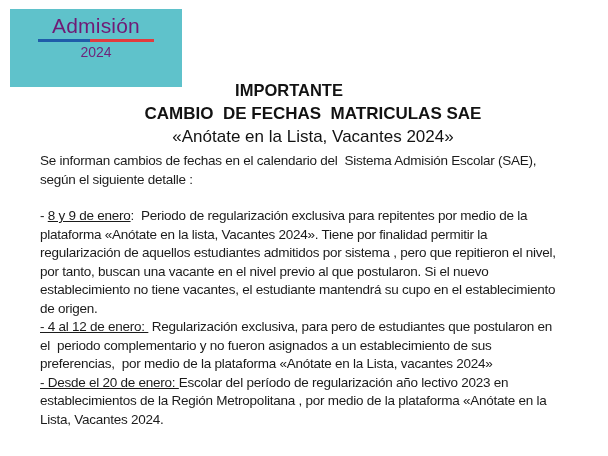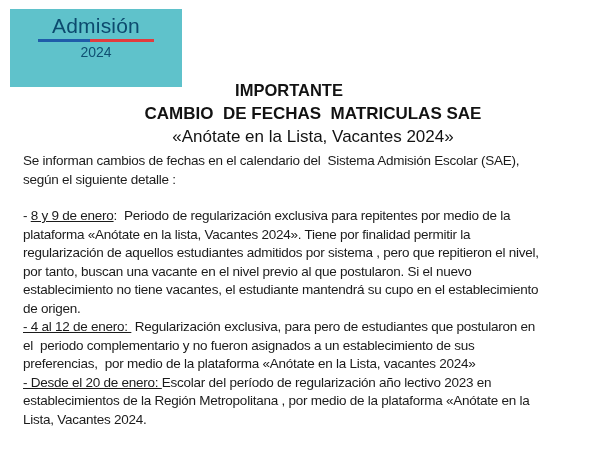--- a/index.html
+++ b/index.html
@@ -21,21 +21,21 @@
     left: 10px;
     top: 9px;
     width: 172px;
     height: 78px;
     background: var(--logo-bg, #5fc2cb);
     display: flex;
     flex-direction: column;
     align-items: center;
     padding-top: 6px;
     box-sizing: border-box;
-    color: #0c4a6e;
+    color: #701a75;
   }
   .logo-admision {
     font-size: 21px;
     line-height: 22px;
     font-weight: 500;
     letter-spacing: 0.2px;
   }
   .logo-flag {
     width: 116px;
     height: 3px;
@@ -81,21 +81,21 @@
   }
   .title-line3 {
     font-size: 17px;
     line-height: 23px;
   }
 
   
   .doc-body {
     position: absolute;
     top: 152px;
-    left: 23px;
+    left: 40px;
     width: 528px;
     font-size: 13.5px;
     line-height: 18.5px;
     letter-spacing: -0.25px;
     color: #1b1b1b;
   }
   .doc-body p {
     margin: 0;
     white-space: pre-wrap;
   }

